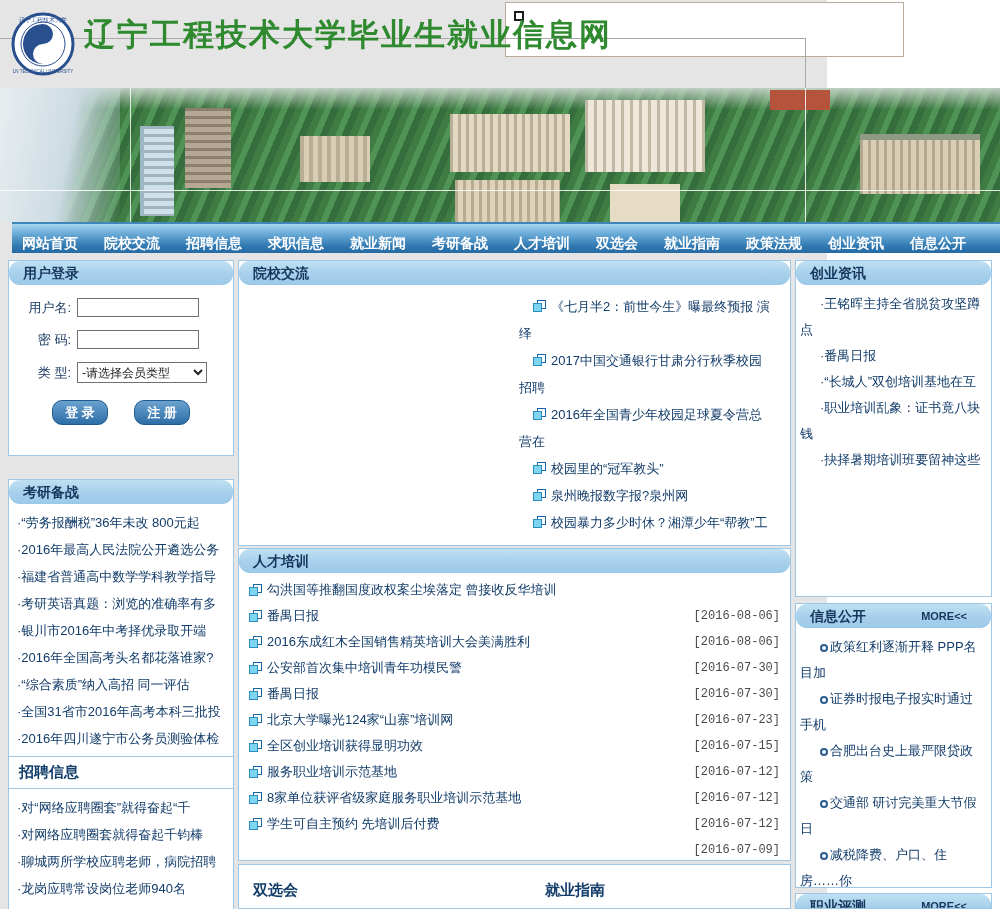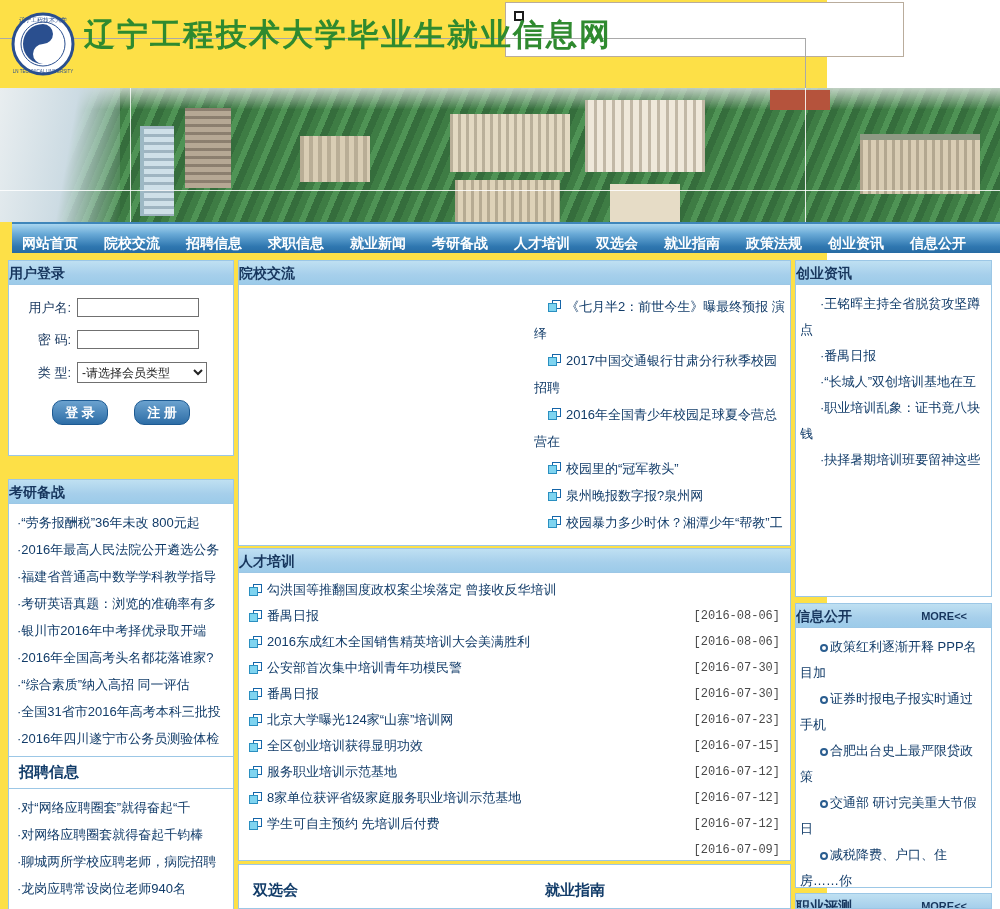--- a/index.html
+++ b/index.html
@@ -1,18 +1,18 @@
 <!DOCTYPE html>
 <html><head>
 <meta charset="utf-8">
 <style>
   * { margin:0; padding:0; box-sizing:border-box; }
   html,body { width:1000px; height:909px; overflow:hidden; background:#fff;
     font-family:"Liberation Sans", sans-serif; }
-  #stage { position:relative; width:827px; height:909px; background:#fde047; }
+  #stage { position:relative; width:827px; height:909px; background:#e5e5e5; }
 
   
   .hairline-h { position:absolute; left:0; top:38px; width:806px; height:1px; background:#a9a9a9; z-index:1; }
   .hairline-v { position:absolute; left:805px; top:38px; width:1px; height:50px; background:#a9a9a9; z-index:1; }
   .logo { position:absolute; left:10px; top:12px; width:66px; height:64px; z-index:2; }
   .site-title { position:absolute; left:84px; top:14px; z-index:2;
     font-size:31px; font-weight:bold; color:#2f8a2f; letter-spacing:2px; white-space:nowrap; }
   .topright-box { position:absolute; left:505px; top:2px; width:399px; height:55px;
     border:1px solid #b9ac9c; background:#fff; z-index:0; }
   .broken-img { position:absolute; left:8px; top:8px; width:10px; height:10px;
@@ -51,24 +51,24 @@
 
   
   .nav { position:absolute; left:12px; top:222px; width:1000px; height:31px;
     background:linear-gradient(180deg, #a9d6f0 0%, #68a9d6 35%, #2f77b0 78%, #276ba3 100%);
     border-top:2px solid #3f86ba; display:flex; align-items:flex-end; padding-left:10px; }
   .nav a { color:#fff; font-weight:bold; font-size:14px; text-decoration:none;
     margin-right:26px; white-space:nowrap; }
 
   
   .box { position:absolute; background:#fff; border:1px solid #9cc7e6; overflow:hidden; }
-  .box-hd { height:24px; line-height:24px; 
+  .box-hd { height:24px; line-height:24px; padding-left:14px;
     background:linear-gradient(180deg, #bfe0f2 0%, #a6cfeb 60%, #9ccbe9 100%);
     border-bottom:1px solid #9cc7e6; color:#17365d; font-weight:bold; font-size:14px;
-    display:flex; justify-content:space-between; align-items:center; }
+    display:flex; justify-content:space-between; align-items:center;border-radius:11px; }
   .box-hd .more { font-size:11px; font-weight:bold; color:#17365d; margin-right:24px;
     text-decoration:none; letter-spacing:0; }
 
   
   #login-box { left:8px; top:260px; width:226px; height:196px; }
   .form-row { display:flex; align-items:center; margin:13px 0 0 0; font-size:13px; color:#17365d; }
   .form-row label { width:62px; text-align:right; margin-right:6px; }
   .form-row input[type=text], .form-row input[type=password] {
     width:122px; height:19px; border:1px solid #707070; font-size:12px; padding:0 2px; }
   .form-row select { width:130px; height:21px; border:1px solid #707070; font-size:12px; color:#222;
@@ -80,21 +80,21 @@
 
   #kaoyan-box { left:8px; top:479px; width:226px; height:430px; border-bottom:none; }
   .side-list { padding:5px 4px 0 8px; }
   .side-list .itm { font-size:13px; color:#123c69; line-height:27px; white-space:nowrap;
     overflow:hidden; display:block; text-decoration:none; }
   .plain-hd { border-top:1px solid #9cc7e6; border-bottom:1px solid #9cc7e6;
     padding:6px 0 6px 10px; font-size:15px; font-weight:bold; color:#123c69; margin-top:4px; }
 
   
   #yuanxiao-box { left:238px; top:260px; width:553px; height:286px; }
-  .float-list { width:252px; margin-left:auto; margin-right:4px; padding-top:8px; }
+  .float-list { width:252px; margin-left:auto; margin-right:19px; padding-top:8px; }
   .float-list .fitm { font-size:13px; color:#123c69; line-height:27px; text-indent:14px;
     display:block; text-decoration:none; }
   .float-list .fitm .txt { text-indent:0; }
 
   #rencai-box { left:238px; top:548px; width:553px; height:313px; }
   .row-list { padding:4px 8px 0 10px; }
   .rrow { display:flex; align-items:center; height:26px; font-size:13px; color:#123c69; }
   .rrow .ttl { flex:1; white-space:nowrap; overflow:hidden; text-decoration:none; color:#123c69; }
   .rrow .dt { font-family:"Liberation Mono", monospace; font-size:12px; color:#4a4a4a; padding-right:2px; }
 

